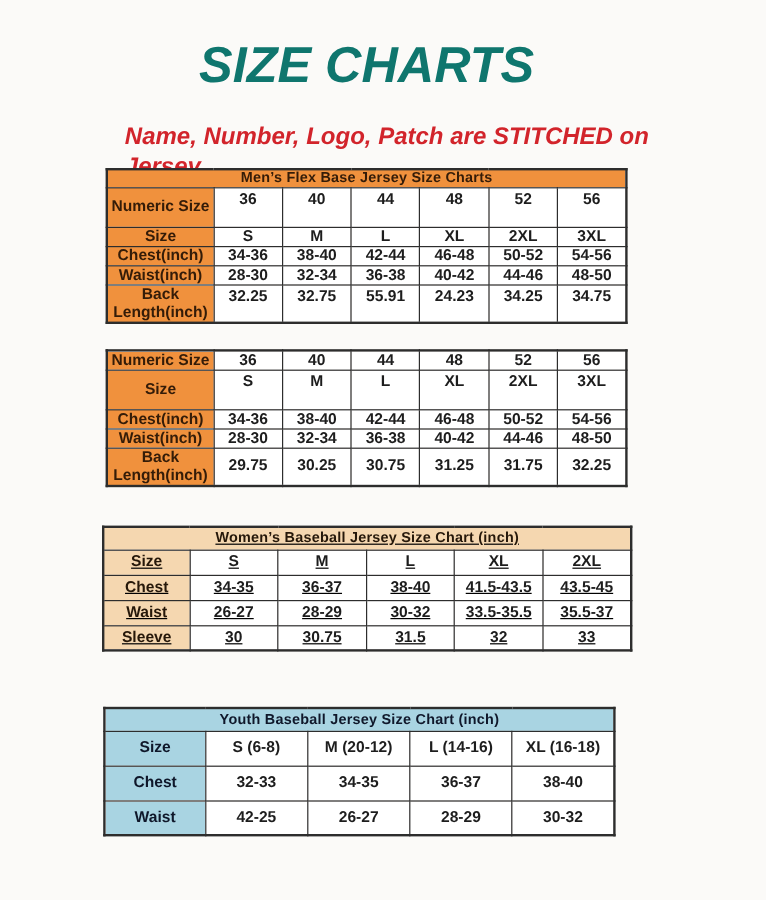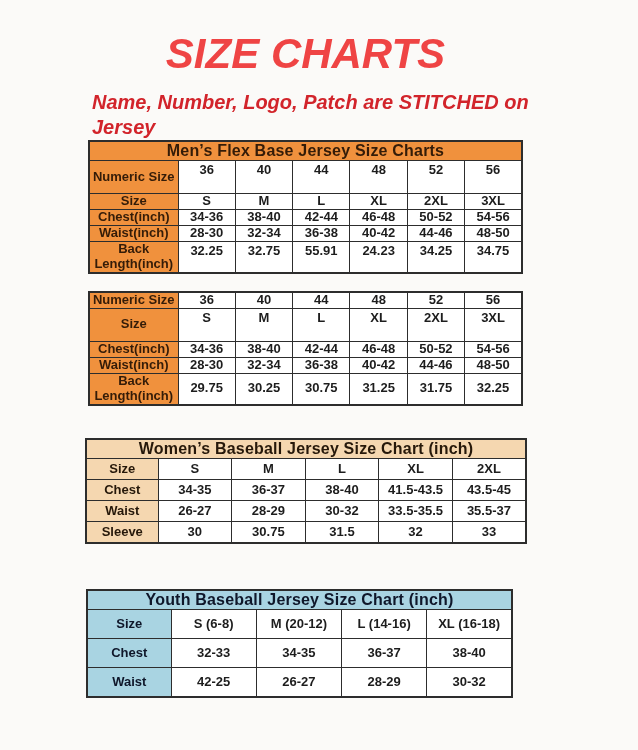--- a/index.html
+++ b/index.html
@@ -7,52 +7,52 @@
     position:relative;
     width:638px; height:750px;
     background:#fbfaf8;
     font-family:"Liberation Sans", sans-serif;
     overflow:hidden;
   }
   .page-title {
     position:absolute; left:78px; top:30px; width:455px;
     margin:0; text-align:center;
     font-size:42px; font-weight:bold; font-style:italic;
-    color:#ef4444; letter-spacing:0px;
+    color:#0f766e; letter-spacing:0px;
   }
   .page-subtitle {
     position:absolute; left:88px; top:86px; width:452px;
-    margin:4px;
+    margin:16px;
     font-size:20px; font-weight:bold; font-style:italic;
     color:#d2242b; line-height:1.26;
   }
   .tbl { position:absolute; }
   .tbl table {
     border-collapse:collapse; table-layout:fixed; width:100%;
     border:2px solid #2d2d2d;
   }
   .tbl th, .tbl td {
     border:1px solid #2d2d2d;
     text-align:center; vertical-align:middle;
     font-weight:bold; font-size:13px; color:#1d1d1d;
     padding:0 2px; line-height:1.15;
     overflow:hidden;
   }
-  .tbl .tbl-title { font-size:16px; letter-spacing:0.2px; }
+  .tbl .tbl-title { font-size:12px; letter-spacing:0.2px; }
 
   
   .t-mens  .tbl-title, .t-mens  .row-label { background:#f0913d; color:#341c08; }
   .t-women .tbl-title, .t-women .row-label { background:#f5d7b0; color:#26180a; }
   .t-youth .tbl-title, .t-youth .row-label { background:#a9d4e2; color:#0f172a; }
   .tbl td { background:#ffffff; }
 
   
   .pos1 { left:88px; top:140px; width:435px; }
   .pos2 { left:88px; top:291px; width:435px; }
-  .pos3 { left:85px; top:438px; width:442px; }
+  .pos3 { left:85px; top:438px; width:442px;text-decoration:underline; }
   .pos4 { left:86px; top:589px; width:427px; }
 
   
   .t-mens  col.col-label { width:89px; }
   .t-women col.col-label { width:72px; }
   .t-youth col.col-label { width:84px; }
 
   
   .t-mens  tr             { height:16px; }
   .t-mens  tr.title-row   { height:15px; }

